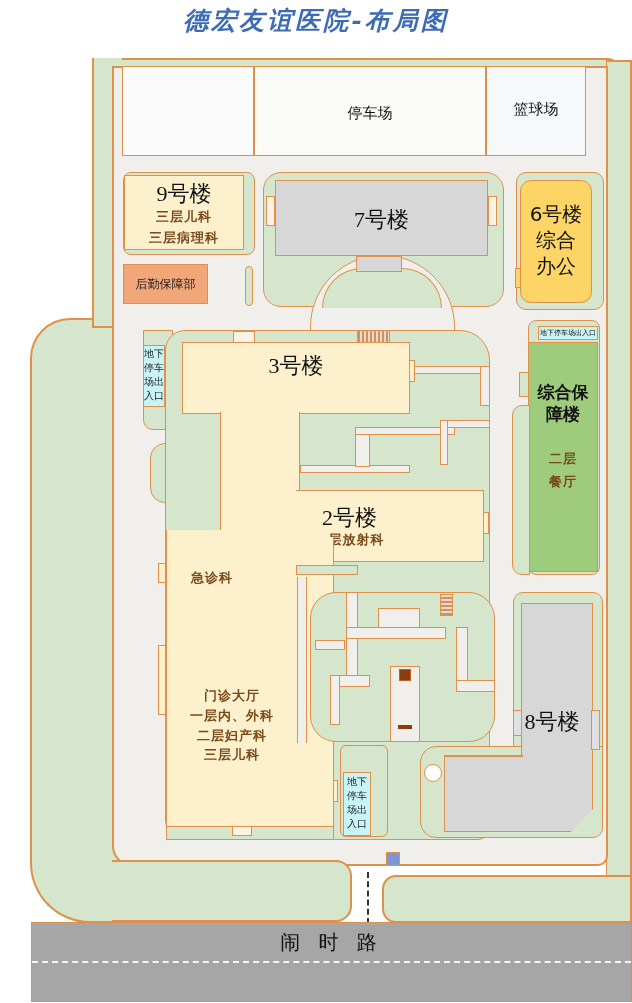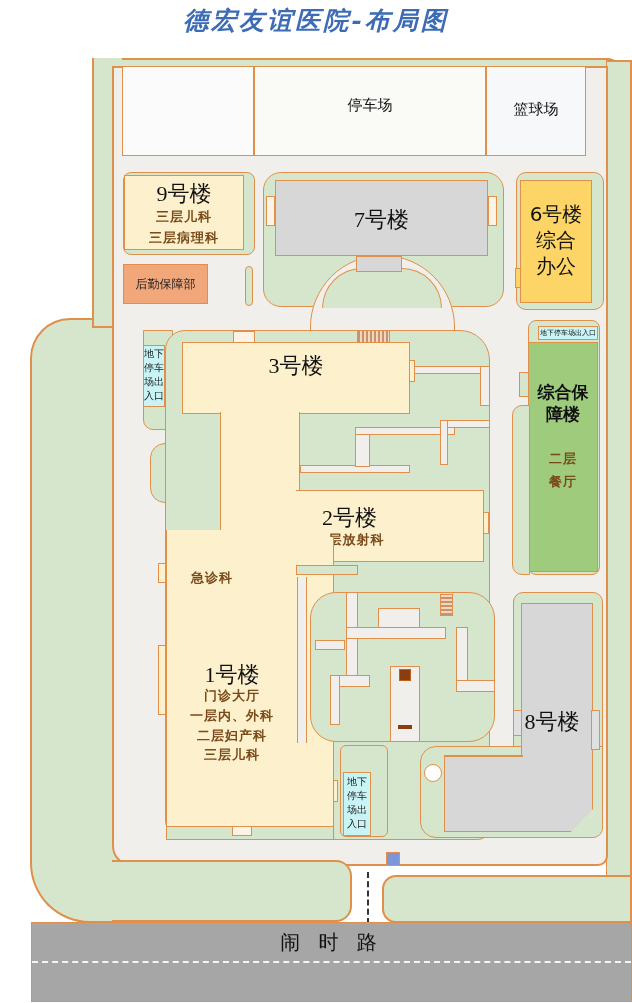--- a/index.html
+++ b/index.html
@@ -29,21 +29,21 @@
 
 <div class="abs grass o" style="left:92px;top:58px;width:528px;height:110px;border-radius:12px;"></div>
 <div class="abs grass o" style="left:30px;top:318px;width:90px;height:605px;border-radius:40px 0 0 60px;border-right:none;"></div>
 <div class="abs grass o" style="left:92px;top:58px;width:30px;height:270px;border-right:none;border-top:none;border-radius:0;"></div>
 <div class="abs grass o" style="left:606px;top:60px;width:26px;height:860px;border-left:1.5px solid #e0904a;border-radius:0 0 20px 0;"></div>
 
 <div class="abs pave o" style="left:112px;top:66px;width:496px;height:800px;border-radius:0 0 10px 20px;"></div>
 
 <div class="abs o1" style="left:122px;top:66px;width:132px;height:90px;background:#fbfbfb;"></div>
 <div class="abs o1" style="left:254px;top:66px;width:232px;height:90px;background:#fafaf7;">
-  <div class="lbl" style="left:0;right:0;top:29px;font-size:15px;">停车场</div>
+  <div class="lbl" style="left:0;right:0;top:37px;font-size:15px;">停车场</div>
 </div>
 <div class="abs o1" style="left:486px;top:66px;width:100px;height:90px;background:#f6f8fa;">
   <div class="lbl" style="left:0;right:0;top:33px;font-size:15px;">篮球场</div>
 </div>
 
 <div class="abs grass o1" style="left:123px;top:172px;width:132px;height:83px;border-radius:8px;"></div>
 <div class="abs cream o1" style="left:124px;top:175px;width:120px;height:75px;">
   <div class="lbl big" style="left:0;right:0;top:3px;">9号楼</div>
   <div class="lbl dept" style="left:0;right:0;top:30px;">三层儿科</div>
   <div class="lbl dept" style="left:0;right:0;top:51px;">三层病理科</div>
@@ -58,21 +58,21 @@
 <div class="abs pave" style="left:310px;top:255px;width:145px;height:110px;border-radius:72px 72px 0 0;border:1.5px solid #e0904a;"></div>
 <div class="abs grass" style="left:322px;top:268px;width:120px;height:40px;border-radius:60px 60px 0 0;border:1.5px solid #e0904a;border-bottom:none;"></div>
 <div class="abs grey o1" style="left:275px;top:180px;width:213px;height:76px;">
   <div class="lbl big" style="left:0;right:0;top:24px;">7号楼</div>
 </div>
 <div class="abs grey o1" style="left:356px;top:256px;width:46px;height:16px;"></div>
 <div class="abs o1" style="left:266px;top:196px;width:9px;height:30px;background:#fbf3e6;"></div>
 <div class="abs o1" style="left:488px;top:196px;width:9px;height:30px;background:#fbf3e6;"></div>
 
 <div class="abs grass o1" style="left:516px;top:172px;width:88px;height:138px;border-radius:10px;"></div>
-<div class="abs o1" style="left:520px;top:180px;width:72px;height:123px;background:#fdd567;">
+<div class="abs o1" style="left:520px;top:180px;width:72px;height:123px;background:#fdd567;border-radius:11px;">
   <div class="lbl" style="left:0;right:0;top:20px;font-size:20px;">6号楼</div>
   <div class="lbl" style="left:0;right:0;top:46px;font-size:20px;">综合</div>
   <div class="lbl" style="left:0;right:0;top:72px;font-size:20px;">办公</div>
 </div>
 <div class="abs o1" style="left:515px;top:268px;width:6px;height:20px;background:#fdd567;"></div>
 
 <div class="abs grass o1" style="left:528px;top:320px;width:72px;height:255px;border-radius:8px;"></div>
 <div class="abs cyan o1" style="left:538px;top:326px;width:60px;height:14px;">
   <div class="lbl" style="left:0;right:0;top:0;font-size:7px;line-height:12px;font-family:'DejaVu Serif',serif;border-radius:6px;">地下停车场出入口</div>
 </div>
@@ -115,21 +115,20 @@
 <div class="abs cream" style="left:220px;top:412px;width:80px;height:155px;border-left:1.5px solid #e0904a;border-right:1.5px solid #e0904a;"></div>
 
 <div class="abs cream o1" style="left:296px;top:490px;width:188px;height:72px;border-left:none;">
   <div class="lbl big" style="left:-80px;right:0;top:12px;">2号楼</div>
   <div class="lbl dept" style="left:-80px;right:0;top:38px;">一层放射科</div>
 </div>
 <div class="abs o1" style="left:483px;top:512px;width:6px;height:22px;background:#fdf0cc;"></div>
 
 <div class="abs cream o1" style="left:166px;top:537px;width:168px;height:290px;border-top:none;">
   <div class="lbl dept" style="left:10px;width:70px;top:30px;">急诊科</div>
-  <div class="lbl big" style="left:0;width:130px;top:123px;">1号楼</div>
   <div class="lbl dept" style="left:0;width:130px;top:148px;">门诊大厅</div>
   <div class="lbl dept" style="left:0;width:130px;top:188px;">二层妇产科</div>
   <div class="lbl dept" style="left:0;width:130px;top:168px;">一层内、外科</div>
   <div class="lbl dept" style="left:0;width:130px;top:208px;font-family:Liberation Mono, monospace;">三层儿科</div>
 </div>
 <div class="abs cream" style="left:166px;top:530px;width:132px;height:12px;border-left:1.5px solid #e0904a;"></div>
 <div class="abs grass o1" style="left:296px;top:565px;width:62px;height:10px;"></div>
 <div class="abs pave" style="left:297px;top:577px;width:10px;height:166px;border-left:1.5px solid #e0904a;border-right:1.5px solid #e0904a;"></div>
 <div class="abs grass o1" style="left:166px;top:826px;width:168px;height:14px;"></div>
 <div class="abs o1" style="left:232px;top:826px;width:20px;height:10px;background:#fbf3e6;"></div>

